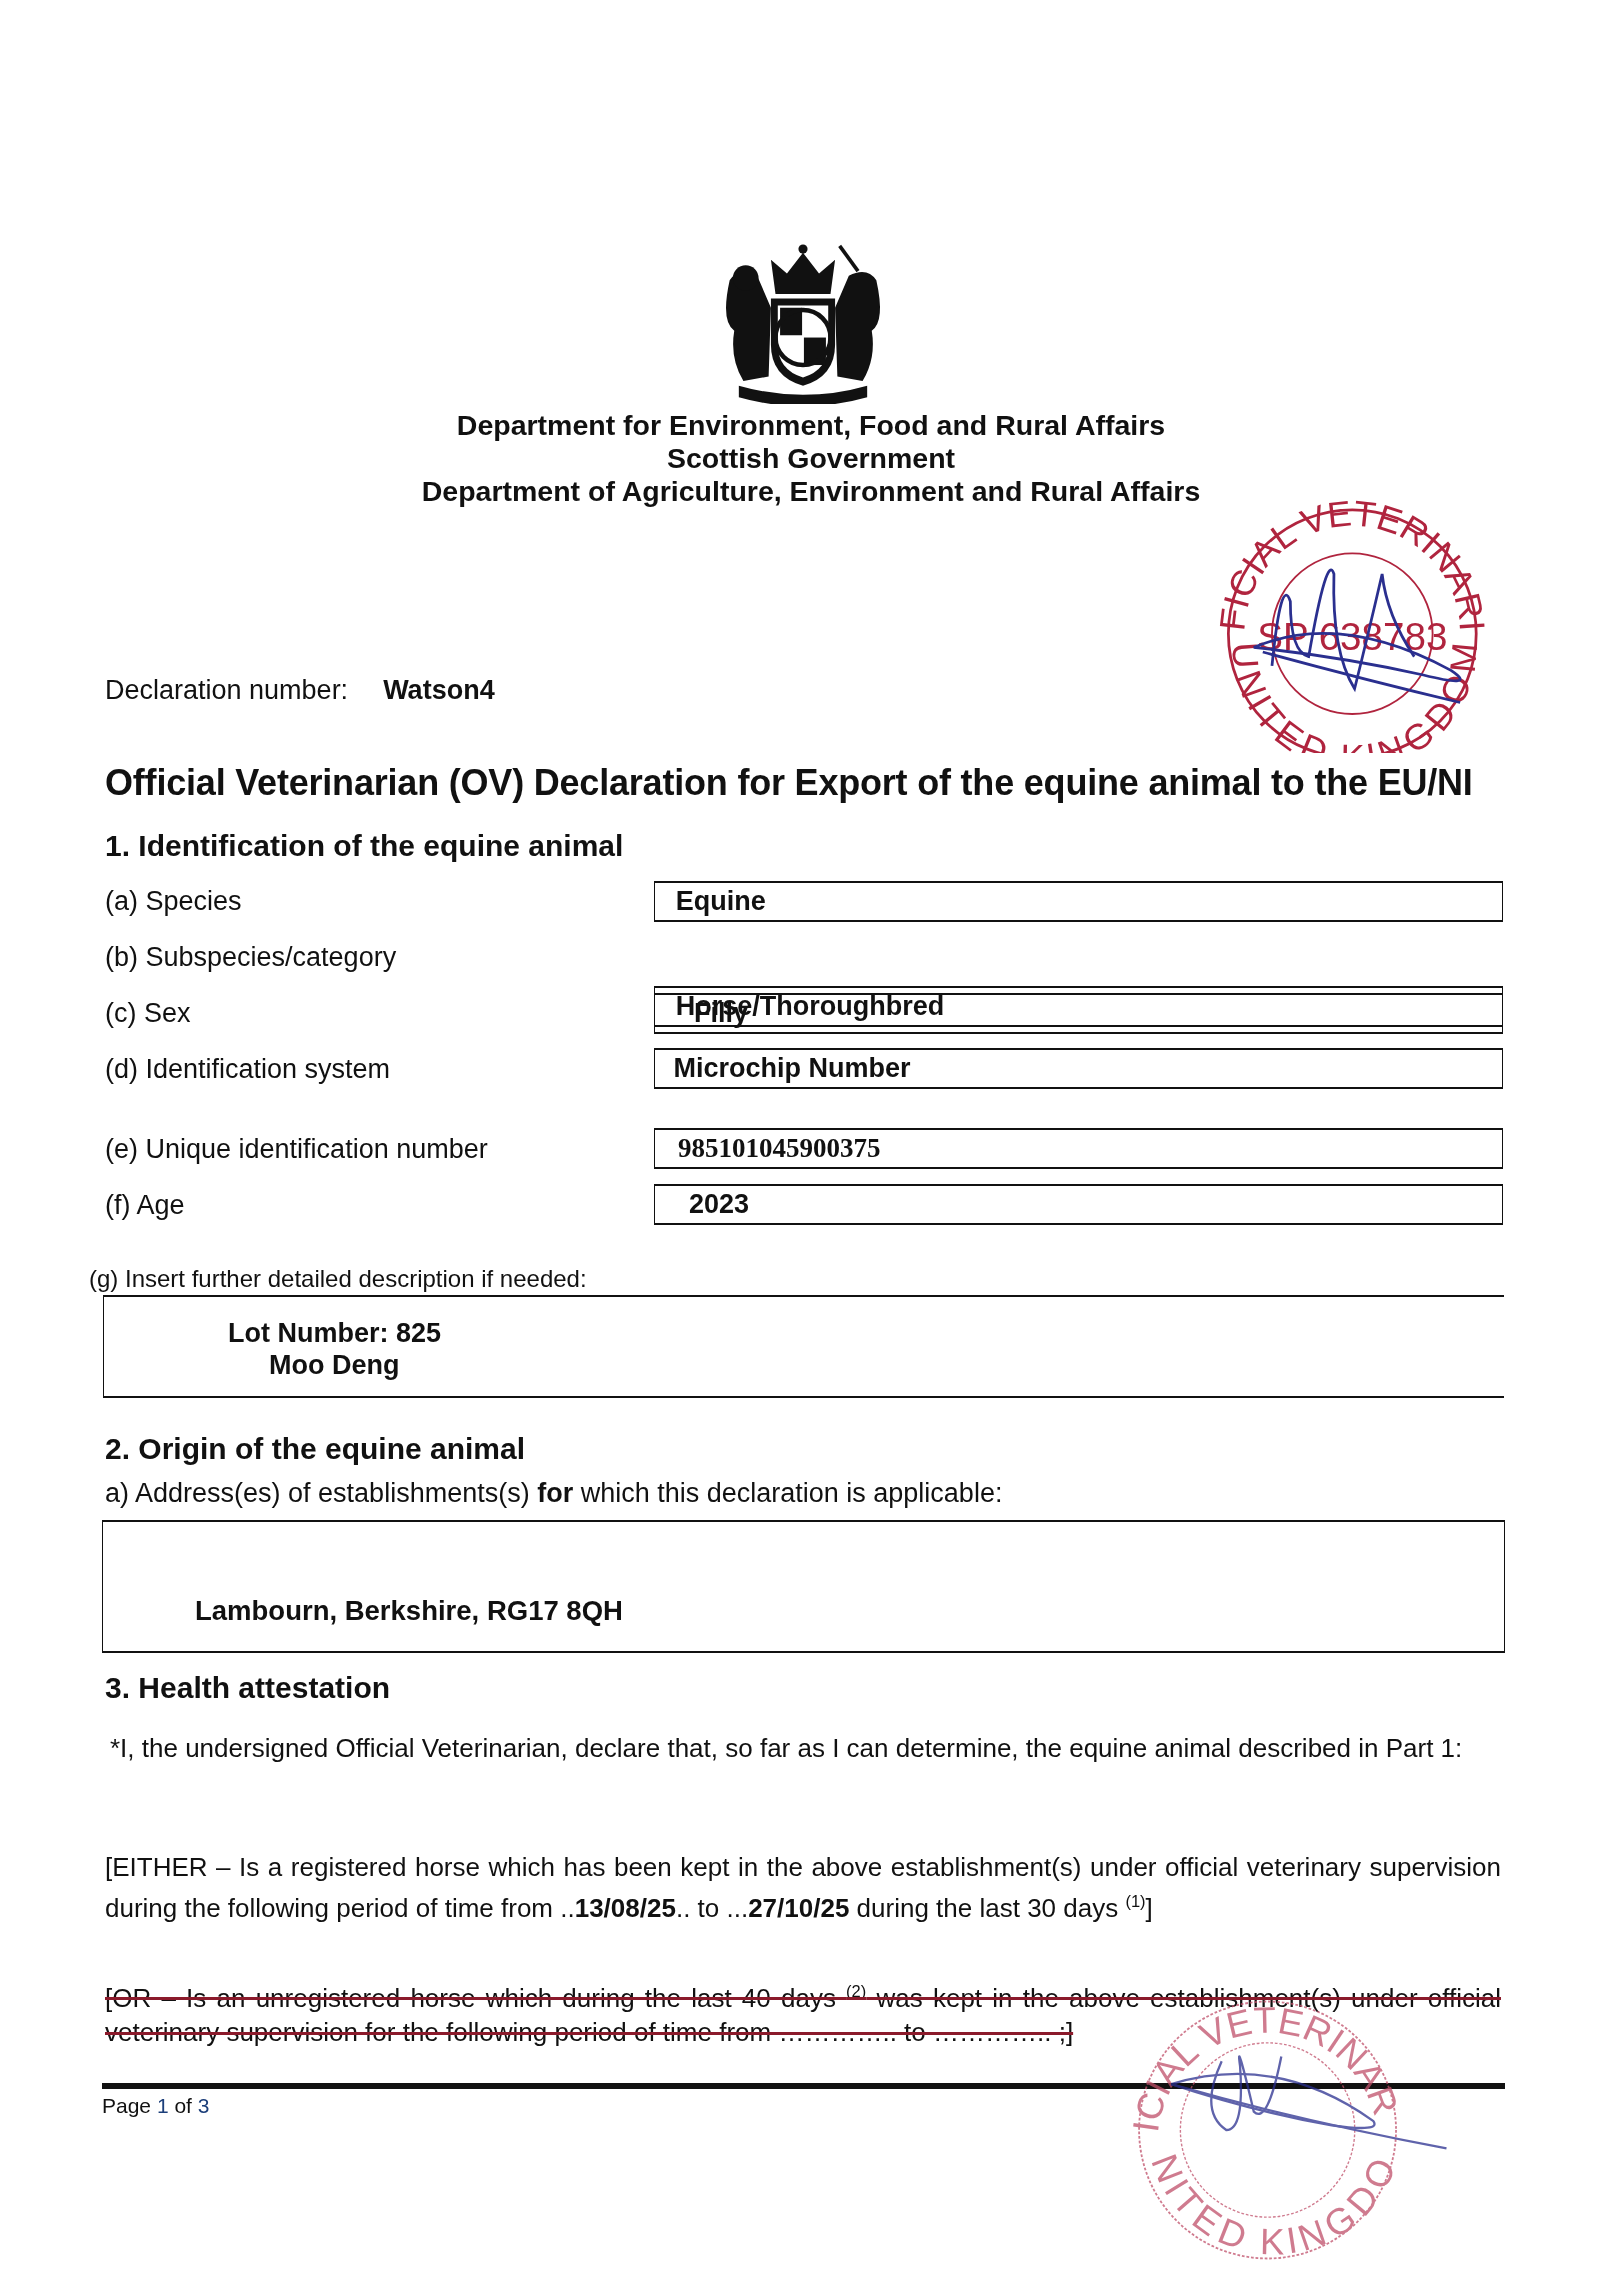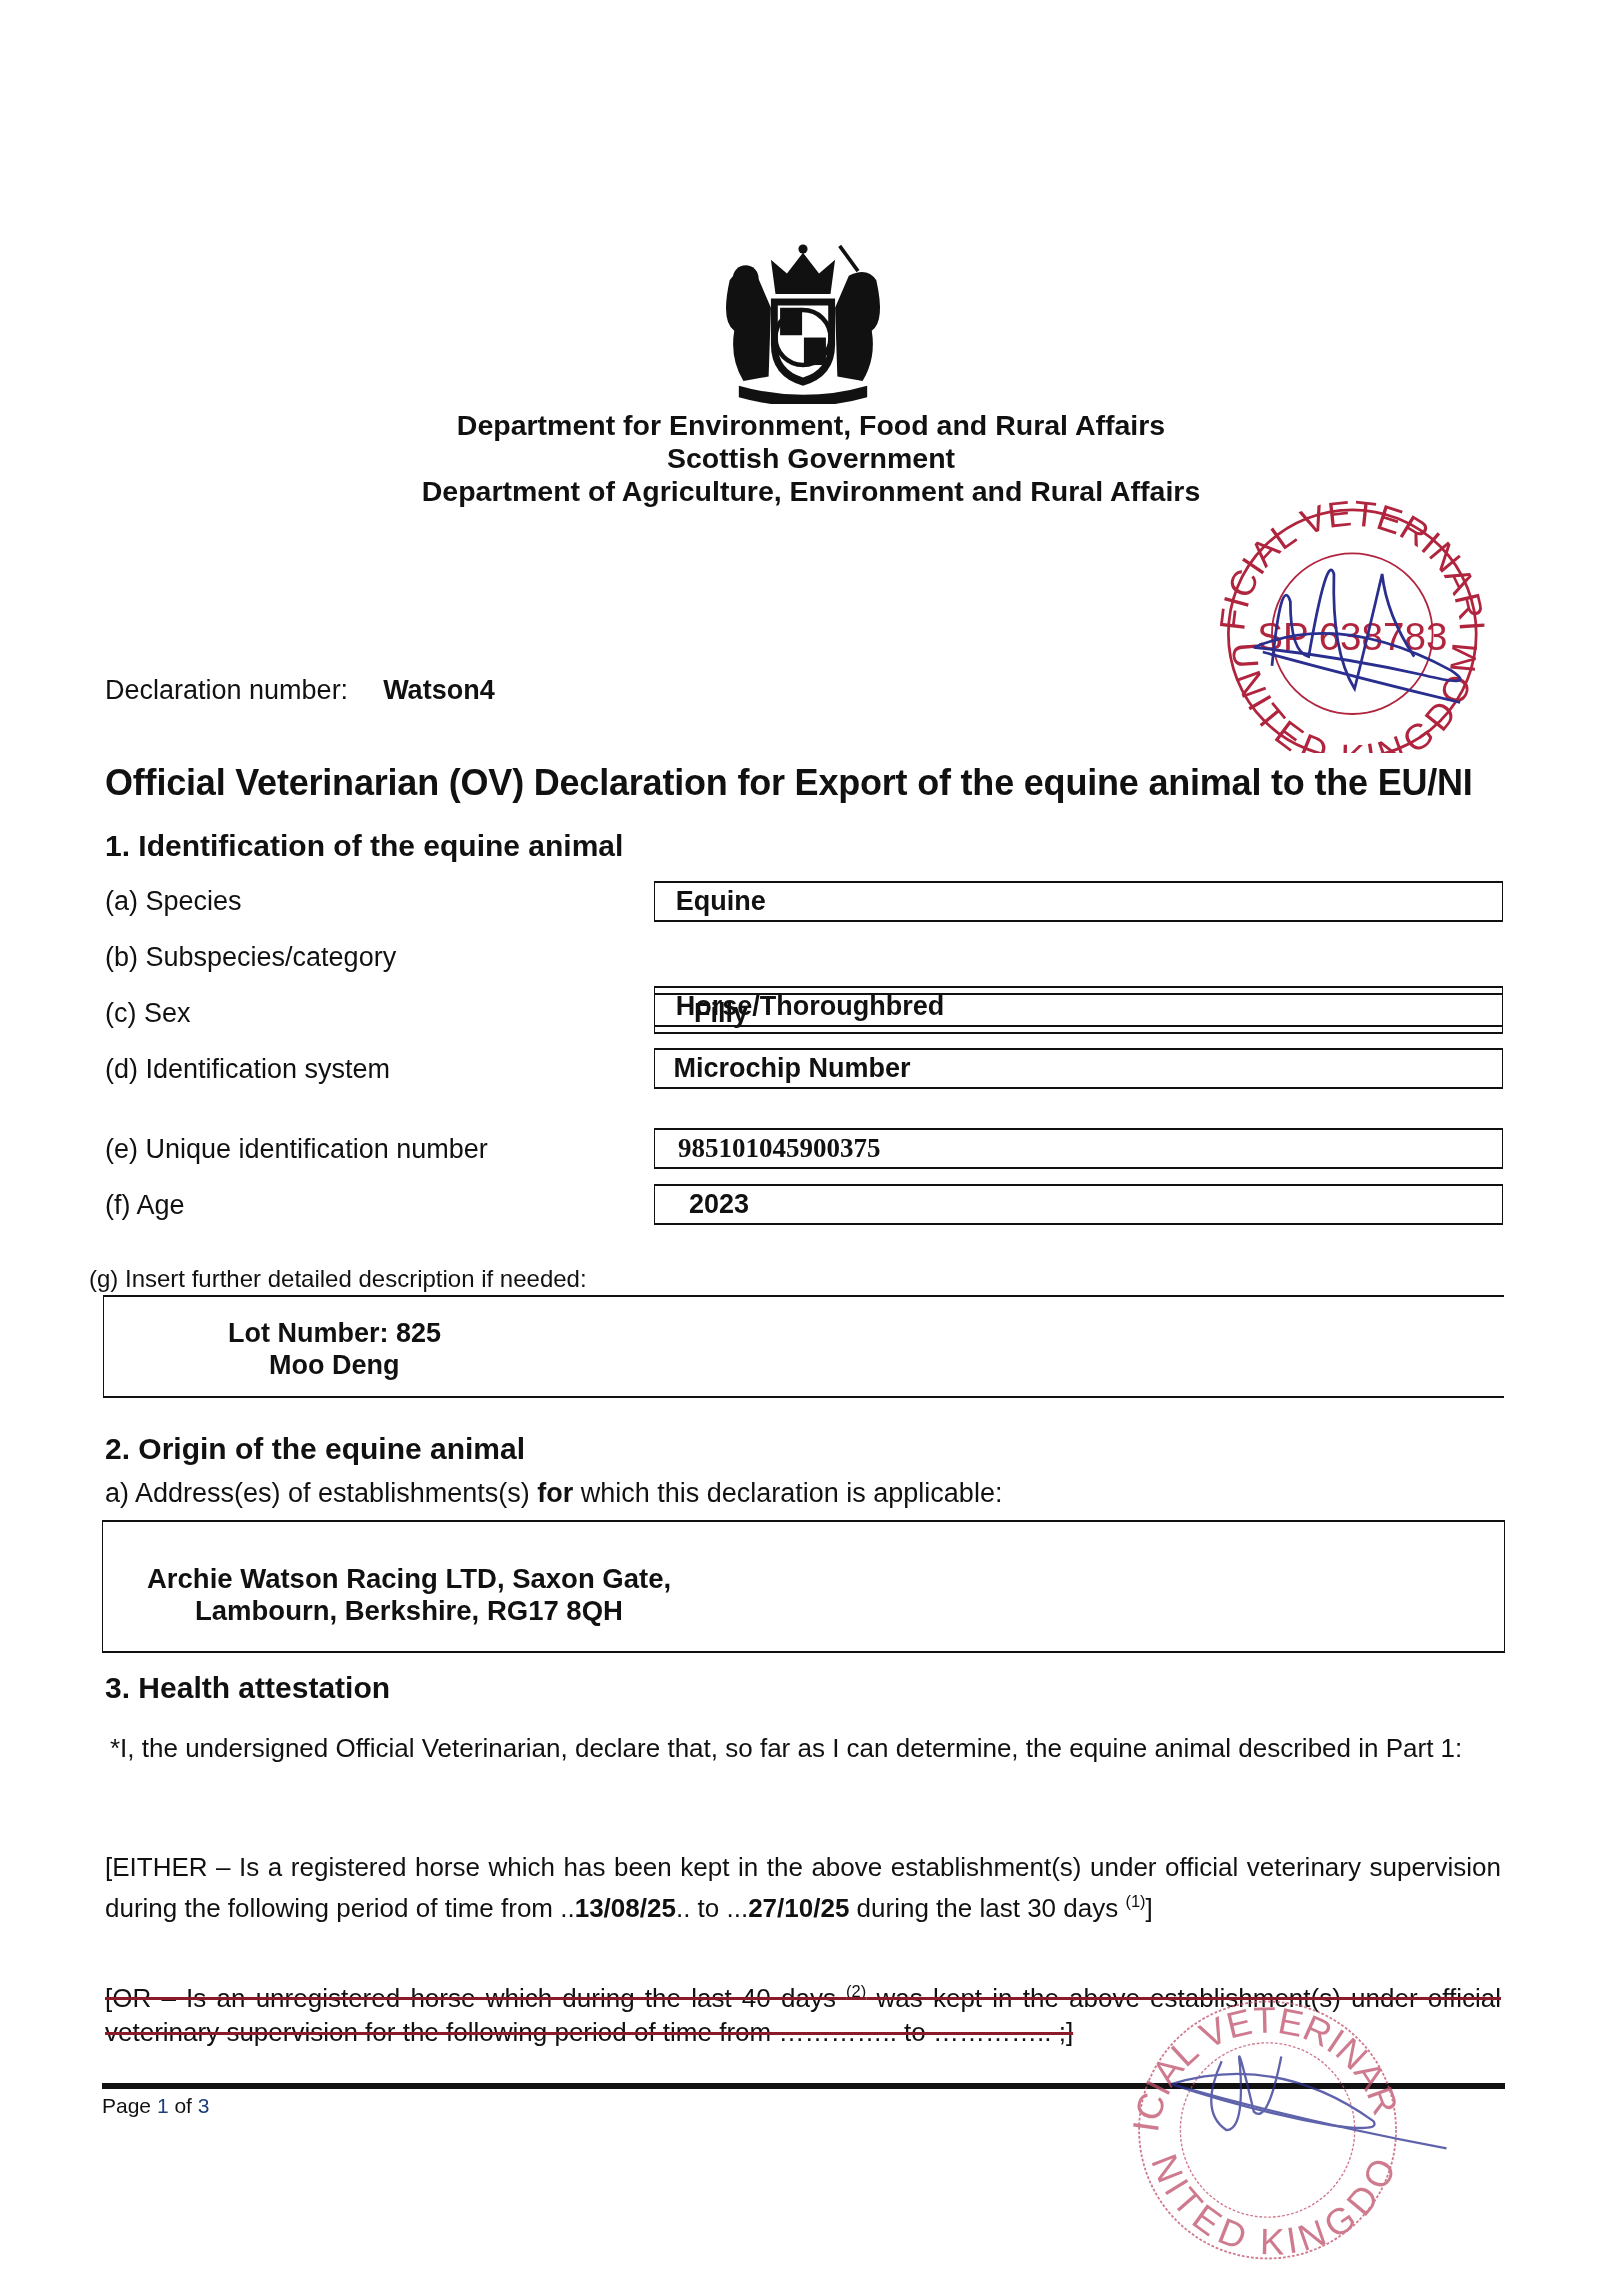--- a/index.html
+++ b/index.html
@@ -120,21 +120,20 @@
 <div class="abs desc-box">
   <div class="desc-line" style="left:124px; top:20.7px;">Lot Number: 825</div>
   <div class="desc-line" style="left:165px; top:53px;">Moo Deng</div>
 </div>
 
 <div class="abs sec" style="top:1432px;">2. Origin of the equine animal</div>
 <div class="abs addr-label">
   <span>a) Address(es) of establishments(s) </span><span class="bold">for</span><span> which this declaration is applicable:</span>
 </div>
 <div class="abs addr-box">
-  <div class="addr-line" style="left:44px; top:41px;">Archie Watson Racing LTD, Saxon Gate,</div>
   <div class="addr-line" style="left:92px; top:73px;">Lambourn, Berkshire, RG17 8QH</div>
 </div>
 
 <div class="abs sec" style="top:1671px;">3. Health attestation</div>
 <div class="abs para" style="top:1731px; left:110px; width:1391px;">*I, the undersigned Official Veterinarian, declare that, so far as I can determine, the equine animal described in Part 1:</div>
 
 <div class="abs para" style="top:1850px;">
   <span>[EITHER – Is a registered horse which has been kept in the above establishment(s) under official veterinary supervision during the following period of time from ..</span><span class="bold">13/08/25</span><span>.. to ...</span><span class="bold">27/10/25</span><span> during the last 30 days </span><sup>(1)</sup><span>]</span>
 </div>
 

